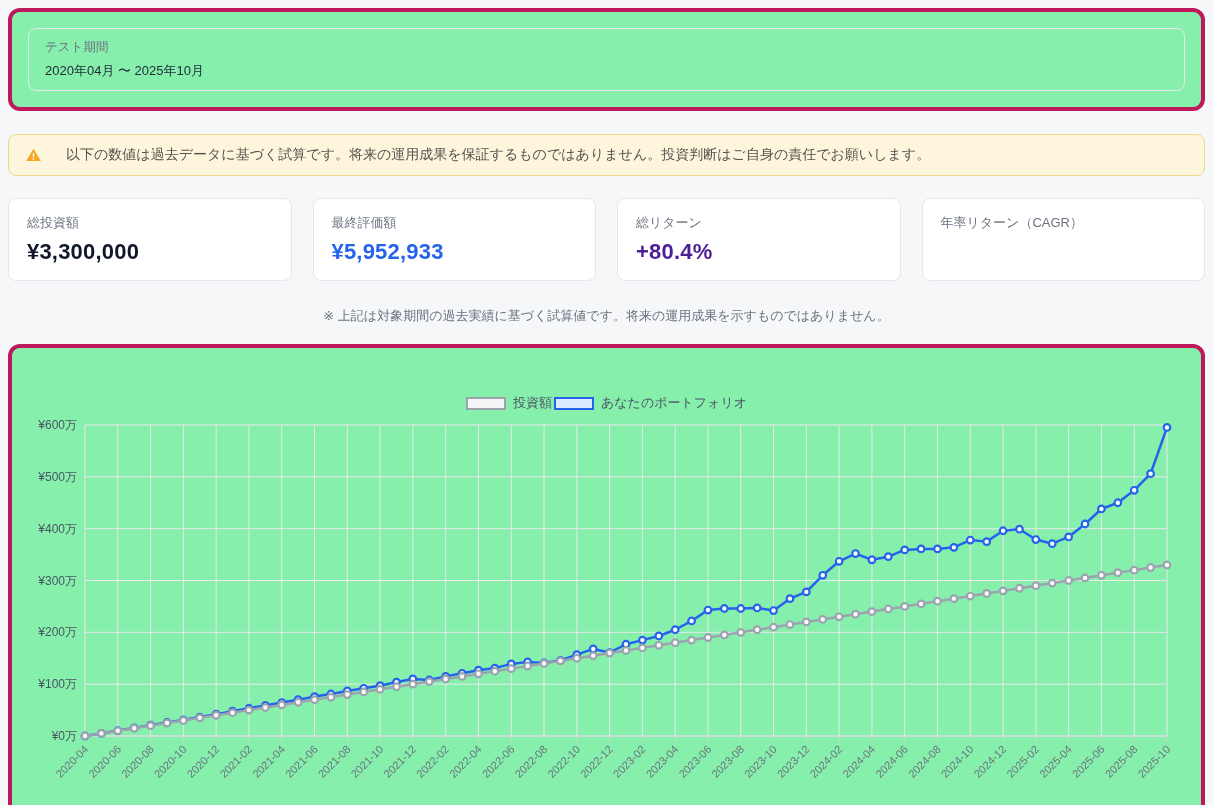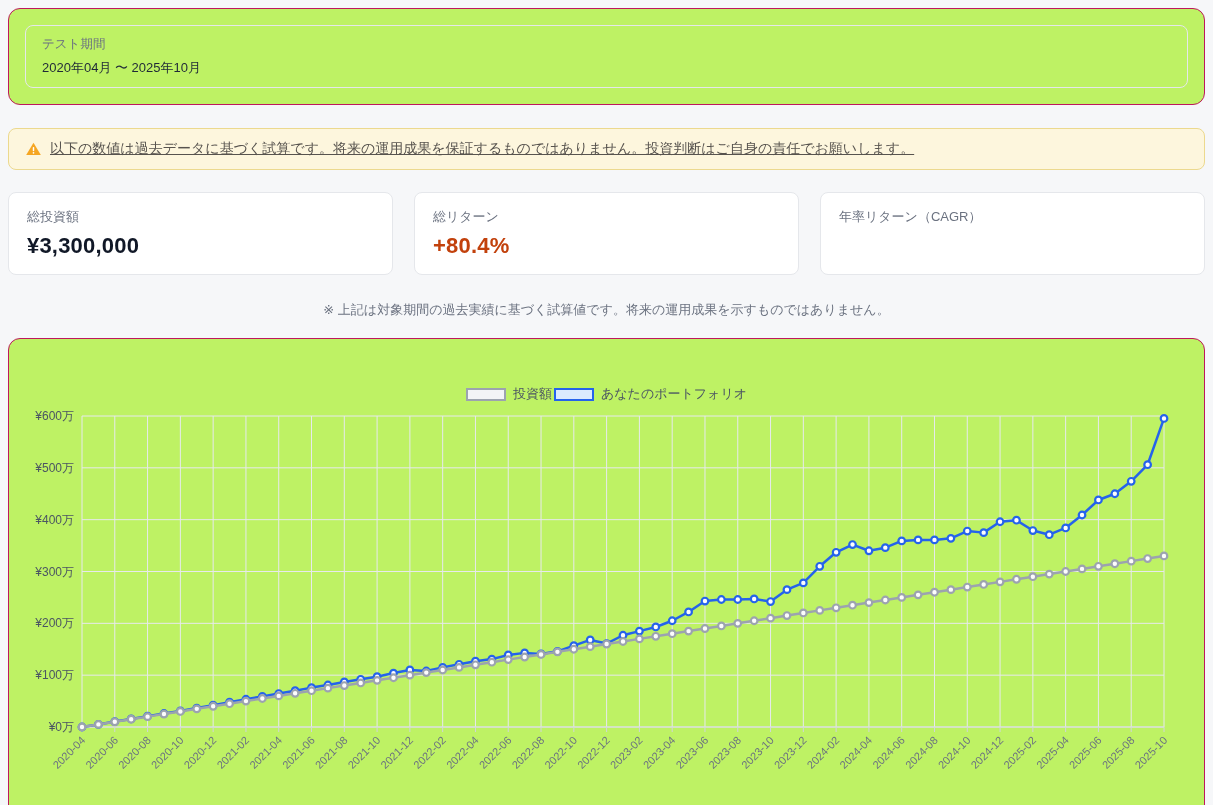--- a/index.html
+++ b/index.html
@@ -5,39 +5,39 @@
   * { box-sizing: border-box; }
   html,body { margin:0; padding:0; }
   body {
     width:1213px; height:805px; overflow:hidden;
     background:#f6f7f9;
     font-family:"Liberation Sans","DejaVu Sans",sans-serif;
     color:#111827;
   }
   .page { padding:8px; display:flex; flex-direction:column; }
   .card {
-    background:#bef264; border:1px solid #be185d; border-radius:12px;
+    background:#86efac; border:4px solid #be185d; border-radius:12px;
   }
   
   .period-card { padding:16px; }
   .period-inner {
     border:1px solid #e5e7eb; border-radius:8px; padding:10px 16px;
   }
   .period-label { font-size:12.5px; color:#6b7280; margin-bottom:6px; }
   .period-value { font-size:13px; color:#1f2937; }
   
   .warning {
     margin-top:23px;
     background:#fdf6dd; border:1px solid #ecd98e; border-radius:8px;
-    padding:11px 16px; display:flex; align-items:center; gap:8px;
-    font-size:14px; color:#57534e;text-decoration:underline;
+    padding:11px 16px; display:flex; align-items:center; gap:24px;
+    font-size:14px; color:#57534e;
   }
   .warn-icon { width:17px; height:16px; flex:0 0 auto; }
   
-  .stats { margin-top:22px; display:grid; grid-template-columns:repeat(3,1fr); gap:21px; }
+  .stats { margin-top:22px; display:grid; grid-template-columns:repeat(4,1fr); gap:21px; }
   .stat-card { background:#fff; border:1px solid #e5e7eb; border-radius:8px; padding:15px 18px; }
   .stat-label { font-size:13px; color:#6b7280; margin-bottom:7px; }
   .stat-value { font-size:22px; font-weight:bold; letter-spacing:0.2px; }
   
   .footnote { margin-top:26px; text-align:center; font-size:13px; color:#6b7280; }
   
   .chart-card { margin-top:19px; padding:26px 24px 20px 24px; height:500px; }
   .chart-title { font-size:17px; font-weight:bold; color:#111827; }
   .legend { display:flex; justify-content:center; align-items:center; gap:2px; margin:20px 0 4px 0; }
   .legend-item { display:flex; align-items:center; gap:7px; cursor:pointer; }
@@ -65,22 +65,26 @@
     </svg>
     <span>以下の数値は過去データに基づく試算です。将来の運用成果を保証するものではありません。投資判断はご自身の責任でお願いします。</span>
   </div>
 
   <div class="stats">
     <div class="stat-card">
       <div class="stat-label">総投資額</div>
       <div class="stat-value" style="color: rgb(17, 24, 39);">¥3,300,000</div>
     </div>
     <div class="stat-card">
+      <div class="stat-label">最終評価額</div>
+      <div class="stat-value" style="color: rgb(37, 99, 235);">¥5,952,933</div>
+    </div>
+    <div class="stat-card">
       <div class="stat-label">総リターン</div>
-      <div class="stat-value" style="color: #c2410c;">+80.4%</div>
+      <div class="stat-value" style="color: #4c1d95;">+80.4%</div>
     </div>
     <div class="stat-card">
       <div class="stat-label">年率リターン（CAGR）</div>
     </div>
   </div>
 
   <div class="footnote">※ 上記は対象期間の過去実績に基づく試算値です。将来の運用成果を示すものではありません。</div>
 
   <div class="card chart-card">
     <div class="legend">

